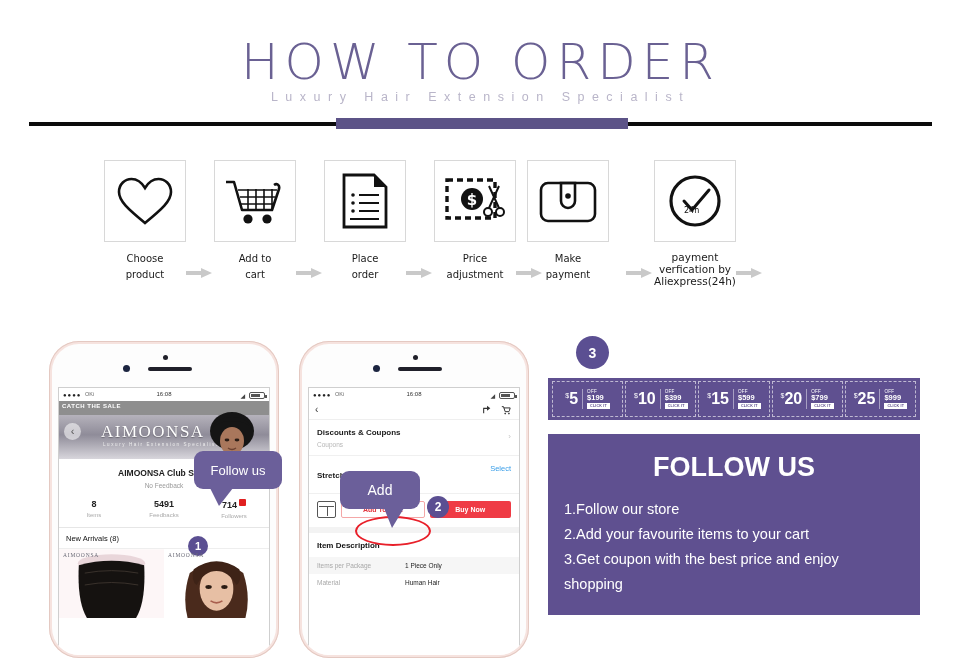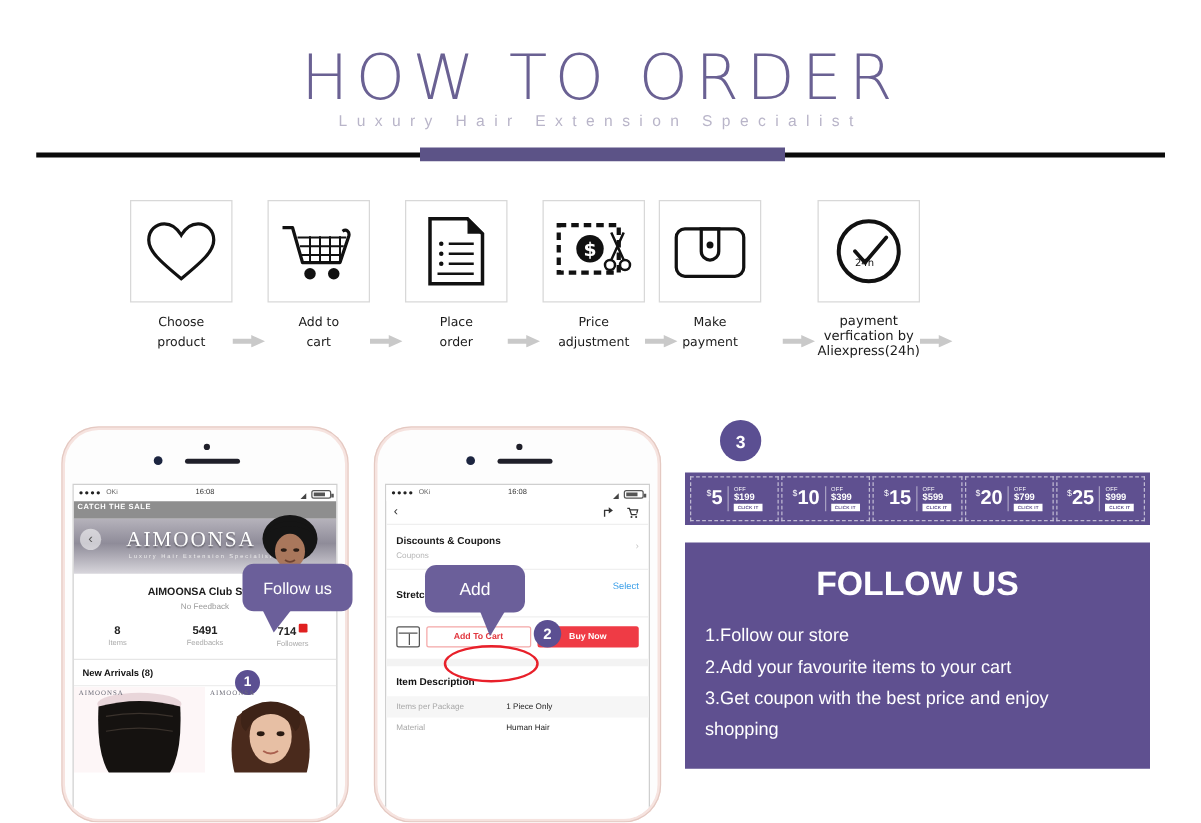--- a/index.html
+++ b/index.html
@@ -75,21 +75,21 @@
   .afro { position:absolute; right:8px; top:-4px; width:58px; height:54px; }
   .storename { text-align:center; font-size:8.5px; color:#1c1c1c; font-weight:bold; padding-top:9px; }
   .nofb { text-align:center; font-size:6.5px; color:#999; padding-top:4px; }
   .stats { display:flex; padding-top:10px; }
   .stat { flex:1; text-align:center; }
   .stat .n { font-size:9px; color:#222; font-weight:bold; }
   .stat .l { font-size:6px; color:#aaa; margin-top:3px; }
   .redbadge { display:inline-block; width:7px; height:7px; background:#e02020; border-radius:1px;
               vertical-align:2px; margin-left:2px; }
   .divline { height:1px; background:#e6e6e6; margin-top:8px; }
-  .arrivals { font-size:7.5px; font-weight:bold; color:#111; padding:6px 0 5px 7px; }
+  .arrivals { font-size:7.5px; font-weight:normal; color:#111; padding:6px 0 5px 7px; }
   .prodrow { display:flex; }
   .prod { flex:1; position:relative; height:70px; border-top:1px solid #eee; overflow:hidden; }
   .prod .plbl { position:absolute; left:4px; top:3px; font-size:5.5px; letter-spacing:.8px; color:#6c6c78;
                 font-family:"Liberation Serif", serif; z-index:3; }
 
   
   .p2nav { height:19px; position:relative; border-bottom:1px solid #efefef; }
   .p2nav .bk { position:absolute; left:6px; top:3px; font-size:10px; color:#333; }
   .p2nav .ic1 { position:absolute; right:27px; top:4px; font-size:9px; color:#333; }
   .p2nav .ic2 { position:absolute; right:8px; top:4px; font-size:9px; color:#333; }
@@ -425,21 +425,21 @@
         </div>
         <div class="drow">
           <span class="k">Material</span>
           <span class="v">Human Hair</span>
         </div>
       </div>
 
       <div class="redoval" style="left:53px; top:172px; width:76px; height:30px;"></div>
     </div>
 
-    <div class="bubble" style="left:41px; top:111px; width:80px; height:38px;">
+    <div class="bubble" style="left:41px; top:130px; width:80px; height:38px;">
       <span style="font-size:14px;">Add</span>
       <span class="tail" style="left:44px; bottom:-19px; border-left:8px solid transparent; border-right:12px solid transparent; border-top:20px solid #6b5f9a;"></span>
     </div>
     <div class="cbadge" style="left:128px; top:155px; width:22px; height:22px; font-size:12px;">2</div>
   </div>
 
   <div class="cbadge" style="left:576px; top:336px; width:33px; height:33px;">3</div>
 
   <div class="coupons">
     <div class="coupon">

